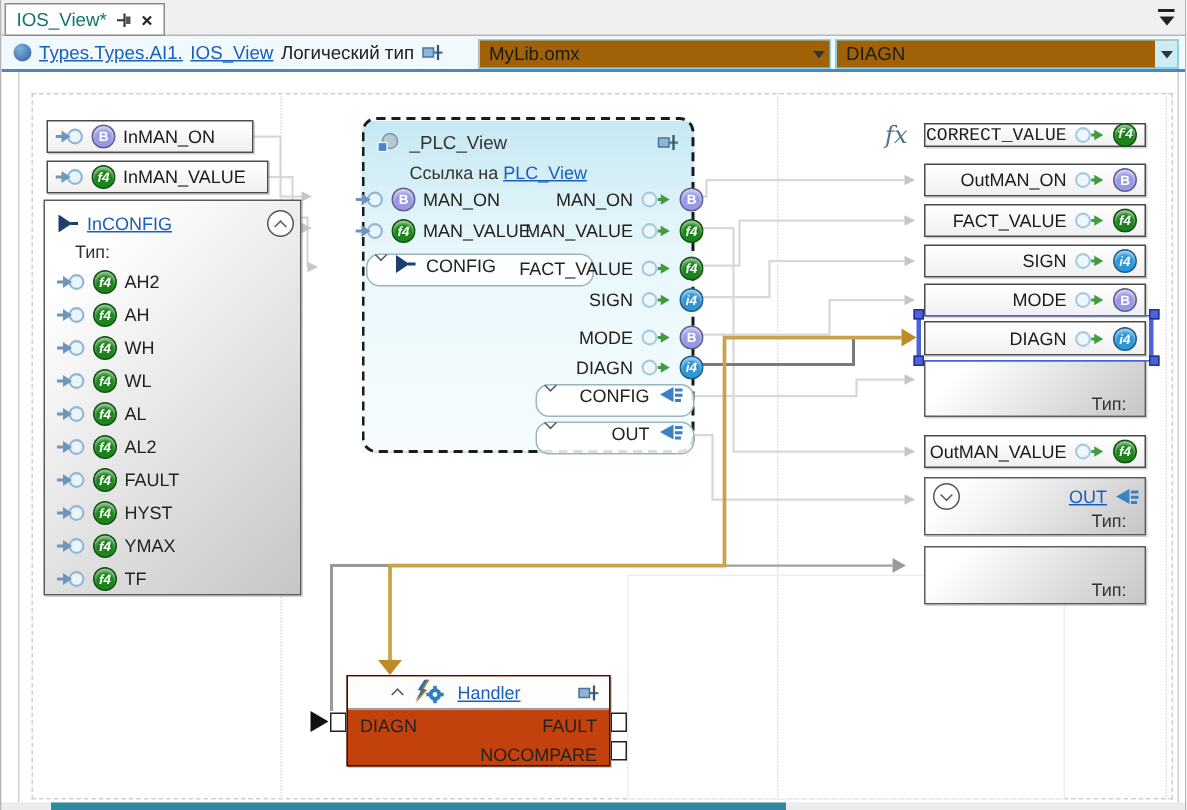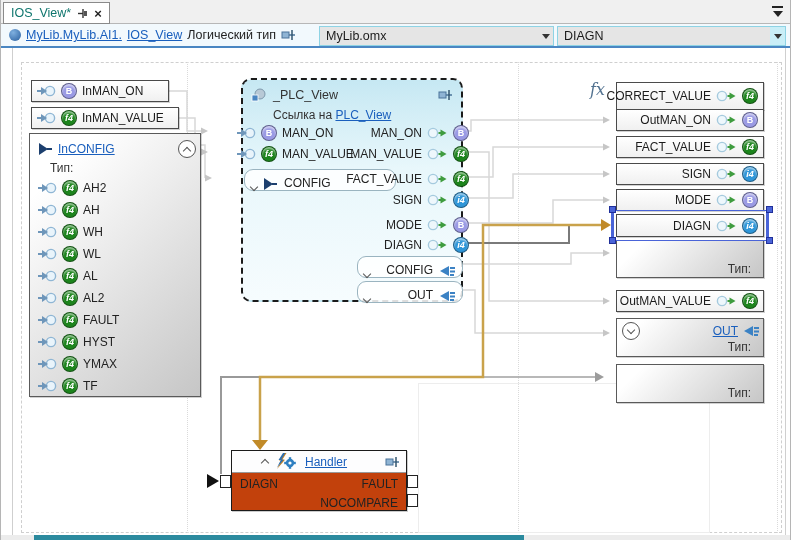--- a/index.html
+++ b/index.html
@@ -16,21 +16,21 @@
   .tab-close{font-weight:bold;font-size:13px;color:#222;line-height:1;cursor:default;}
   .tabbar-menu{position:absolute;right:6px;top:6px;width:13px;height:12px;}
   .tabbar-menu .bar{position:absolute;left:1px;top:0;width:11px;height:2px;background:#222;}
   .tabbar-menu .tri{position:absolute;left:2px;top:5px;width:0;height:0;border-left:5px solid transparent;border-right:5px solid transparent;border-top:6px solid #222;}
   
   .toolbar{position:absolute;left:0;top:24px;width:100%;height:24px;background:#f2f9fd;border-bottom:2px solid #4a86c2;
            display:flex;align-items:center;padding-left:8px;gap:5px;}
   .tb-dot{width:12px;height:12px;border-radius:50%;background:radial-gradient(circle at 35% 30%,#7fb0e0,#2a5f9e);}
   .tb-link{color:var(--link,#1a5fbd);text-decoration:underline;font-size:12.5px;cursor:pointer;}
   .tb-text{font-size:12.5px;color:#222;}
-  .combo{position:absolute;top:2px;height:20px;background:#e5e5e5;border:1px solid #8ed3e4;display:flex;align-items:center;}
+  .combo{position:absolute;top:2px;height:20px;background:#a16207;border:1px solid #8ed3e4;display:flex;align-items:center;}
   .combo .val{flex:1;padding-left:6px;font-size:12.5px;color:#1b1b1b;}
   .combo-arrow{width:15px;height:100%;display:flex;align-items:center;justify-content:center;}
   .combo-arrow.lit{background:#c9eef7;}
   .combo-arrow i{width:0;height:0;border-left:4px solid transparent;border-right:4px solid transparent;border-top:5px solid #333;}
   .combo1{left:318px;width:235px;}
   .combo2{left:556px;width:229px;}
   
   .canvas{position:absolute;left:0;top:48px;width:791px;height:487px;background:#fff;overflow:hidden;}
   .edge-line{position:absolute;top:0;bottom:0;width:0;border-left:1px solid #cfcfcf;}
   .page-rect{position:absolute;border:1px dashed #cfcfcf;}
@@ -54,21 +54,21 @@
   .chev.up{transform:rotate(-135deg);margin-top:3px;}
   .circle-chev{width:18px;height:18px;border:1px solid #555;border-radius:50%;background:#fff;
                display:flex;align-items:center;justify-content:center;flex:none;}
   .icrow{position:absolute;display:flex;align-items:center;gap:5px;height:20px;}
   .typcap{font-size:12px;color:#333;}
   
   .plc{position:absolute;border:2px dashed #1b1b1b;border-radius:10px;
        background:linear-gradient(180deg,#c6e8f3,#e8f7fb 40%,#f6fcfe);}
   .plc-title{position:absolute;display:flex;align-items:center;gap:6px;font-size:12.5px;color:#333;}
   .pill{position:absolute;background:rgba(255,255,255,.85);border:1px solid #9ab4c0;border-radius:9px;
-        display:flex;align-items:flex-end;gap:6px;padding:0 6px;height:22px;}
+        display:flex;align-items:flex-start;gap:6px;padding:0 6px;height:22px;}
   
   .handler{position:absolute;background:#c2410c;border:1px solid #1b1b1b;box-shadow:1px 1px 0 rgba(0,0,0,.2);}
   .h-head{position:absolute;left:0;top:0;right:0;height:22px;border-bottom:1px solid #999;
           display:flex;align-items:center;gap:8px;padding-left:30px;background:#fdfdfe;}
   .h-sq{position:absolute;width:11px;height:13px;background:#fff;border:1px solid #222;}
   
   .sel{position:absolute;border:1px solid var(--sel,#3d55cc);border-left-width:3px;border-right-width:3px;z-index:30;}
   .handle{position:absolute;width:7px;height:7px;background:var(--sel,#4a64d8);border:1px solid #20309a;}
   .fx{position:absolute;font-family:"DejaVu Serif",serif;font-style:italic;font-size:16px;color:#51718f;}
   
@@ -92,21 +92,21 @@
       <span class="tab-close">×</span>
     </div>
     <div class="tabbar-menu">
         <span class="bar"></span>
         <span class="tri"></span>
       </div>
   </div>
 
   <div class="toolbar">
     <span class="tb-dot"></span>
-    <a class="tb-link">MyLib.MyLib.AI1.</a>
+    <a class="tb-link">Types.Types.AI1.</a>
     <a class="tb-link">IOS_View</a>
     <span class="tb-text">Логический тип</span>
     <span class="tb-pin">
         <svg width="15" height="12">
           <rect x="1" y="3" width="7" height="6" fill="#8fb4d4" stroke="#4a7399"></rect>
           <line x1="8" y1="6" x2="14" y2="6" stroke="#4a7399" stroke-width="1.5"></line>
           <line x1="11" y1="1" x2="11" y2="11" stroke="#33566f" stroke-width="1.5"></line>
         </svg>
       </span>
     <div class="combo combo1">
@@ -447,21 +447,21 @@
             <svg width="17" height="12">
               <polygon points="1,6 10,1 10,11" fill="#3b82c4"></polygon>
               <rect x="11" y="2" width="5" height="2" fill="#3b82c4"></rect>
               <rect x="11" y="5.5" width="5" height="2" fill="#3b82c4"></rect>
               <rect x="11" y="9" width="4" height="2" fill="#3b82c4"></rect>
             </svg>
           </div>
         </div>
       </div>
       <div class="fx" style="left: 589px; top: 32px;">fx</div>
-      <div class="sblock rgt" style="left: 615px; top: 34px; width: 148px; height: 28px;">
+      <div class="sblock rgt" style="left: 615px; top: 34px; width: 148px; height: 16px; font-family: Liberation Mono, monospace;">
         <div>CORRECT_VALUE</div>
         <div style="display: flex;">
           <svg width="21" height="14">
             <circle cx="6" cy="7" r="4.6" fill="#eef7fc" stroke="#a5cade" stroke-width="1.4"></circle>
             <line x1="11.5" y1="7" x2="14" y2="7" stroke="#3f9c3f" stroke-width="2"></line>
             <polygon points="13.5,3.5 19.5,7 13.5,10.5" fill="#3f9c3f"></polygon>
           </svg>
         </div>
         <div class="badge" style="background: linear-gradient(rgb(28, 132, 28) 0%, rgb(28, 132, 28) 100%); border: 1px solid rgba(0, 0, 0, 0.38);">f4</div>
       </div>

